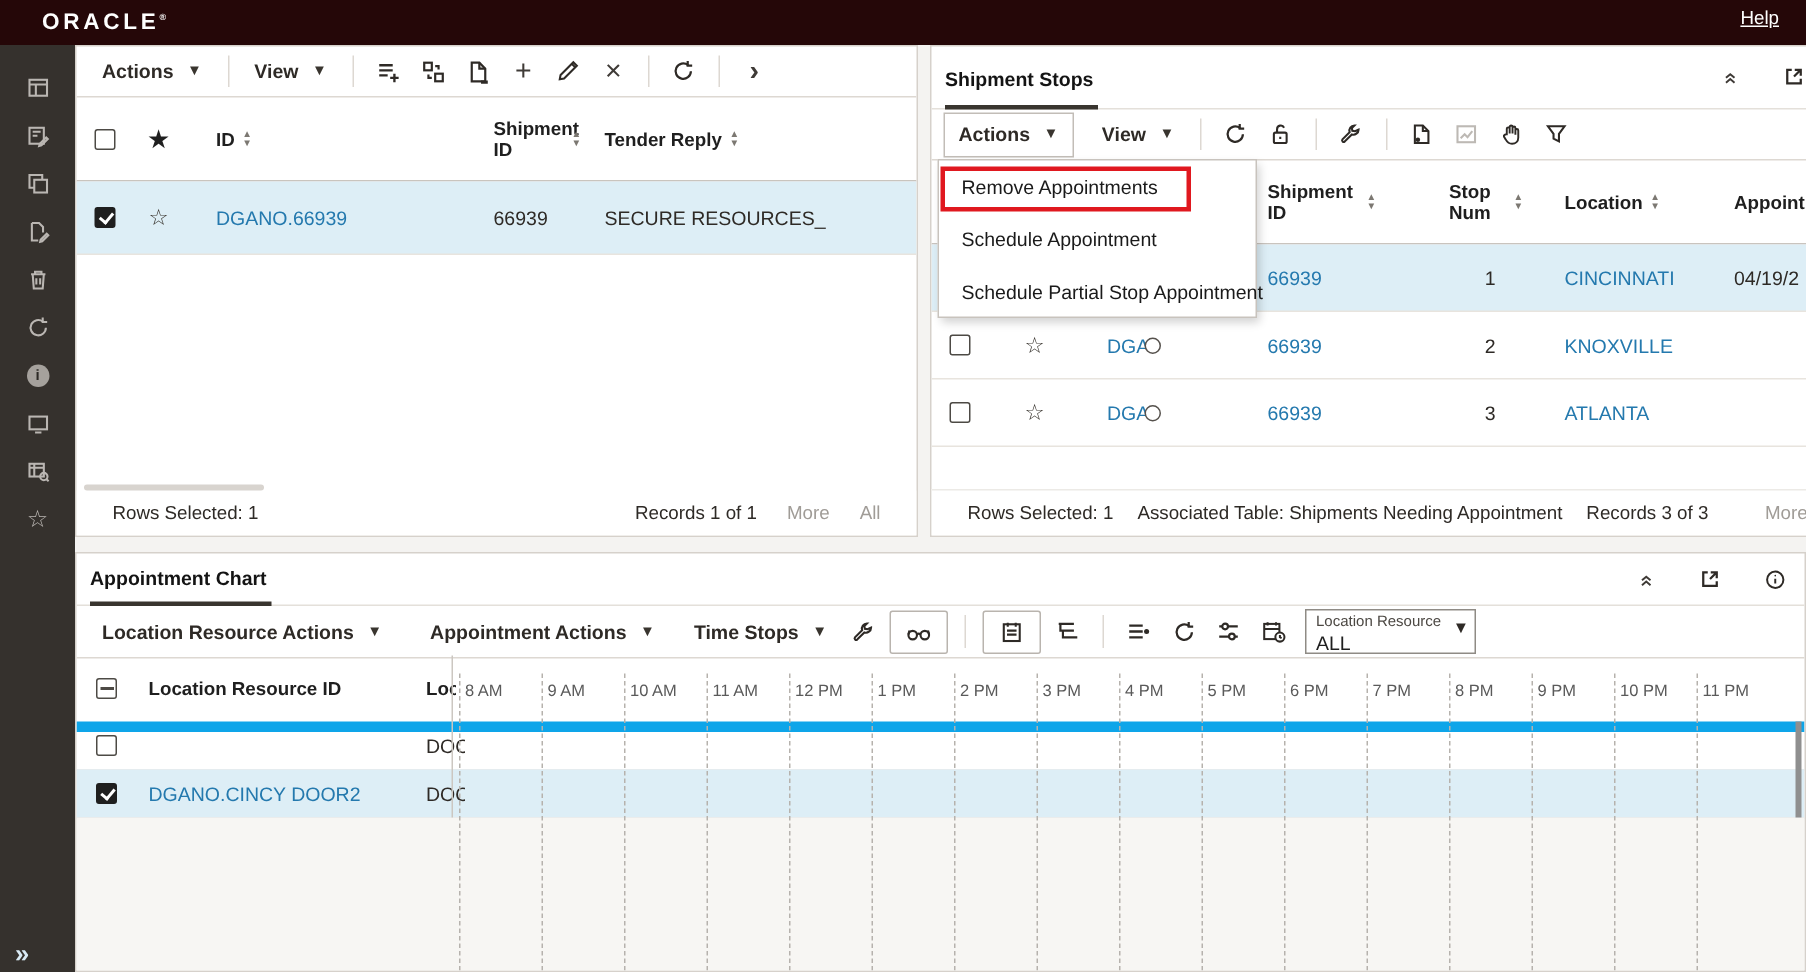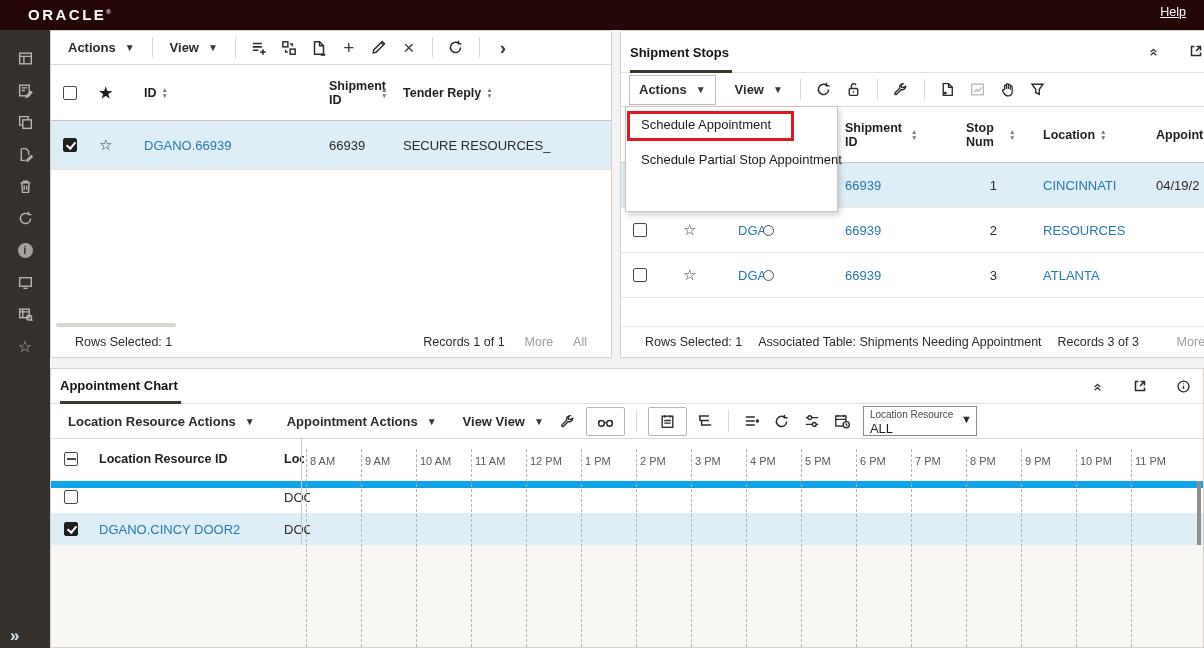--- a/index.html
+++ b/index.html
@@ -417,21 +417,21 @@
             <span class="link">DGANO</span>
           </span>
         <span class="td" style="left:142px;">
             <span class="ring"></span>
           </span>
         <span class="td" style="left:224px;">
             <span class="link">66939</span>
           </span>
         <span class="td" style="left:330px;width:46px;justify-content:flex-end;">2</span>
         <span class="td" style="left:422px;">
-            <span class="link">RESOURCES</span>
+            <span class="link">KNOXVILLE</span>
           </span>
       </div>
       <div class="t-row r44">
         <span class="td" style="left:12px;">
             <span class="cb"></span>
           </span>
         <span class="td" style="left:62px;">
             <span class="star-r">☆</span>
           </span>
         <span class="td clip" style="left:117px;width:26px;">
@@ -452,20 +452,21 @@
         <span>Rows Selected: 1</span>
         <span>Associated Table: Shipments Needing Appointment</span>
         <span>Records 3 of 3</span>
         <span class="spacer"></span>
         <span class="dim">More</span>
         <span class="dim">All</span>
       </div>
     </div>
 
     <div id="actions-menu">
+      <div class="m-item">Remove Appointments</div>
       <div class="m-item">Schedule Appointment</div>
       <div class="m-item">Schedule Partial Stop Appointment</div>
       <div id="annot-box"></div>
     </div>
 
     <div class="panel" id="p-chart">
       <div class="p-head" style="height:34px;">
         <span class="p-title" style="padding-bottom:8px;">Appointment Chart</span>
         <span class="head-ic" style="top:9px;">
           <span class="hbtn">
@@ -493,21 +494,21 @@
             <span>Location Resource Actions</span>
             <span class="caret">▼</span>
           </span>
         <span style="width:14px;"></span>
         <span class="menu-btn">
             <span>Appointment Actions</span>
             <span class="caret">▼</span>
           </span>
         <span style="width:8px;"></span>
         <span class="menu-btn">
-            <span>View View</span>
+            <span>Time Stops</span>
             <span class="caret">▼</span>
           </span>
         <span class="tbtn">
             <svg class="ic" width="17" height="17" viewBox="0 0 16 16" fill="none" stroke="#2e2a26" stroke-width="1.3">
               <path d="M12.9 5.1a3.2 3.2 0 0 1-4.2 3L4.2 12.6a1 1 0 0 1-1.4-1.4L7.3 6.7a3.2 3.2 0 0 1 3-4.2l-1.6 1.6.3 1.7 1.7.3z"></path>
             </svg>
           </span>
         <span class="box-btn">
             <svg class="ic" width="19" height="19" viewBox="0 0 16 16" fill="none" stroke="#2e2a26" stroke-width="1.2">
               <circle cx="4.6" cy="9.6" r="2.4"></circle>

